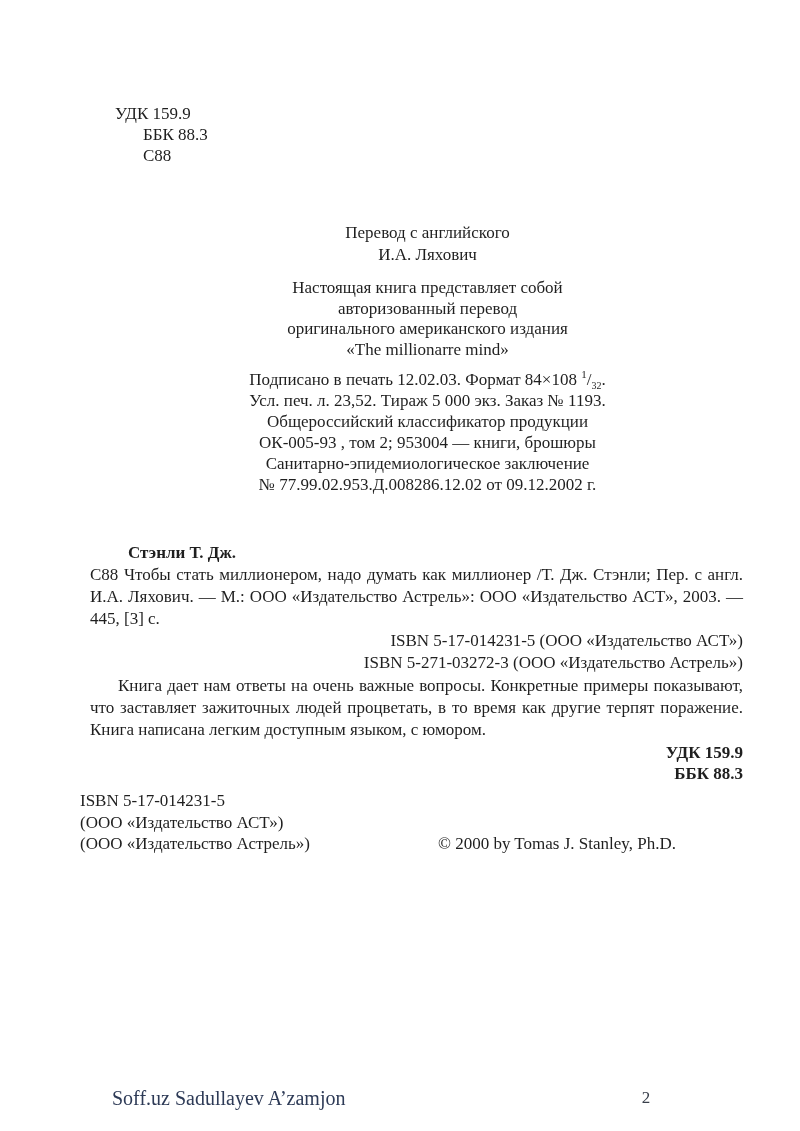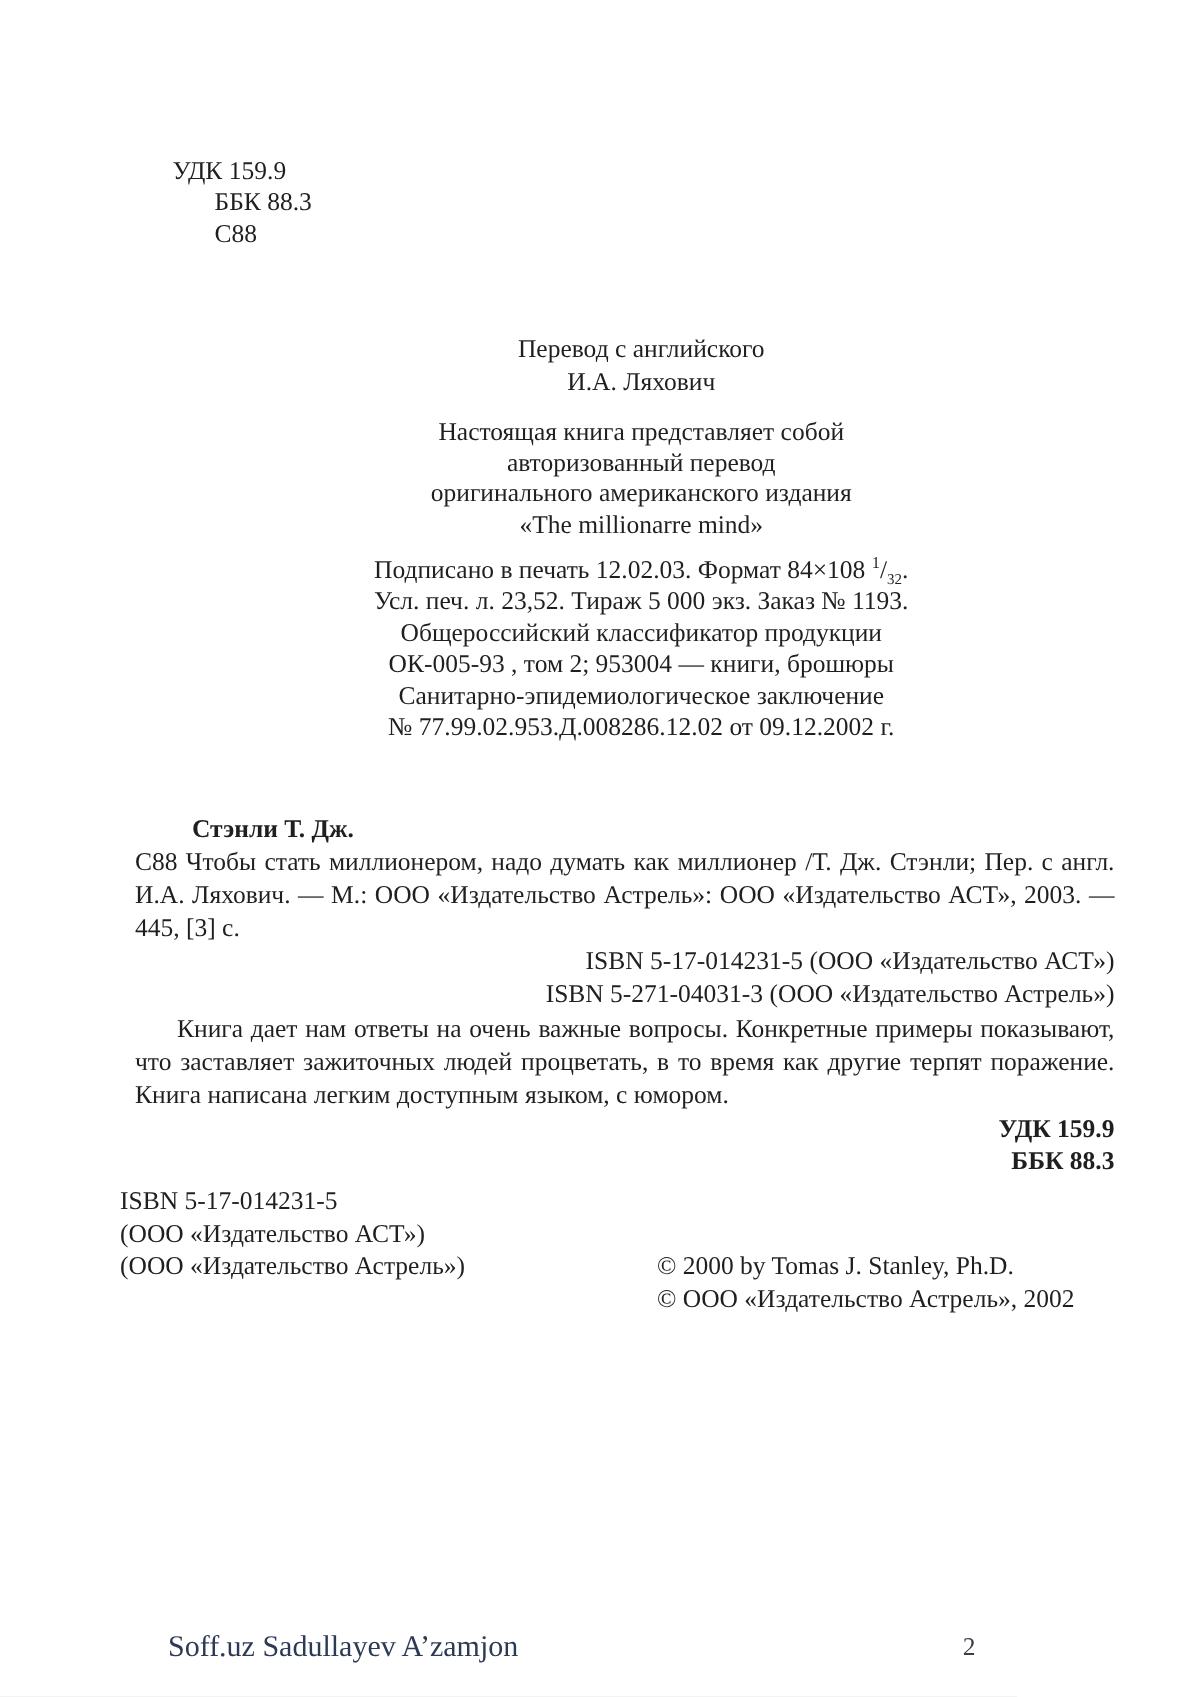--- a/index.html
+++ b/index.html
@@ -76,36 +76,35 @@
     <div>Общероссийский классификатор продукции</div>
     <div>ОК-005-93 , том 2; 953004 — книги, брошюры</div>
     <div>Санитарно-эпидемиологическое заключение</div>
     <div>№ 77.99.02.953.Д.008286.12.02 от 09.12.2002 г.</div>
   </div>
 
   <div class="block catalog-card">
     <div class="author">Стэнли Т. Дж.</div>
     <div class="description">С88 Чтобы стать миллионером, надо думать как миллионер /Т. Дж. Стэнли; Пер. с англ. И.А. Ляхович. — М.: ООО «Издательство Астрель»: ООО «Издательство АСТ», 2003. — 445, [3] с.</div>
     <div class="isbn-line">ISBN 5-17-014231-5 (ООО «Издательство АСТ»)</div>
-    <div class="isbn-line">ISBN 5-271-04031-3 (ООО «Издательство Астрель»)</div>
+    <div class="isbn-line">ISBN 5-271-03272-3 (ООО «Издательство Астрель»)</div>
   </div>
 
   <div class="block annotation">Книга дает нам ответы на очень важные вопросы. Конкретные примеры показывают, что заставляет зажиточных людей процветать, в то время как другие терпят поражение. Книга написана легким доступным языком, с юмором.</div>
 
   <div class="block right-codes">
     <div>УДК 159.9</div>
     <div>ББК 88.3</div>
   </div>
 
   <div class="block imprint">
     <div>ISBN 5-17-014231-5</div>
     <div>(ООО «Издательство АСТ»)</div>
     <div>(ООО «Издательство Астрель»)</div>
     <div class="copyrights">
       <div>© 2000 by Tomas J. Stanley, Ph.D.</div>
-      <div>© ООО «Издательство Астрель», 2002</div>
     </div>
   </div>
 
   <div class="block footer-watermark">Soff.uz Sadullayev A’zamjon</div>
   <div class="block page-number">2</div>
 
 </div>
 
 </body></html>

